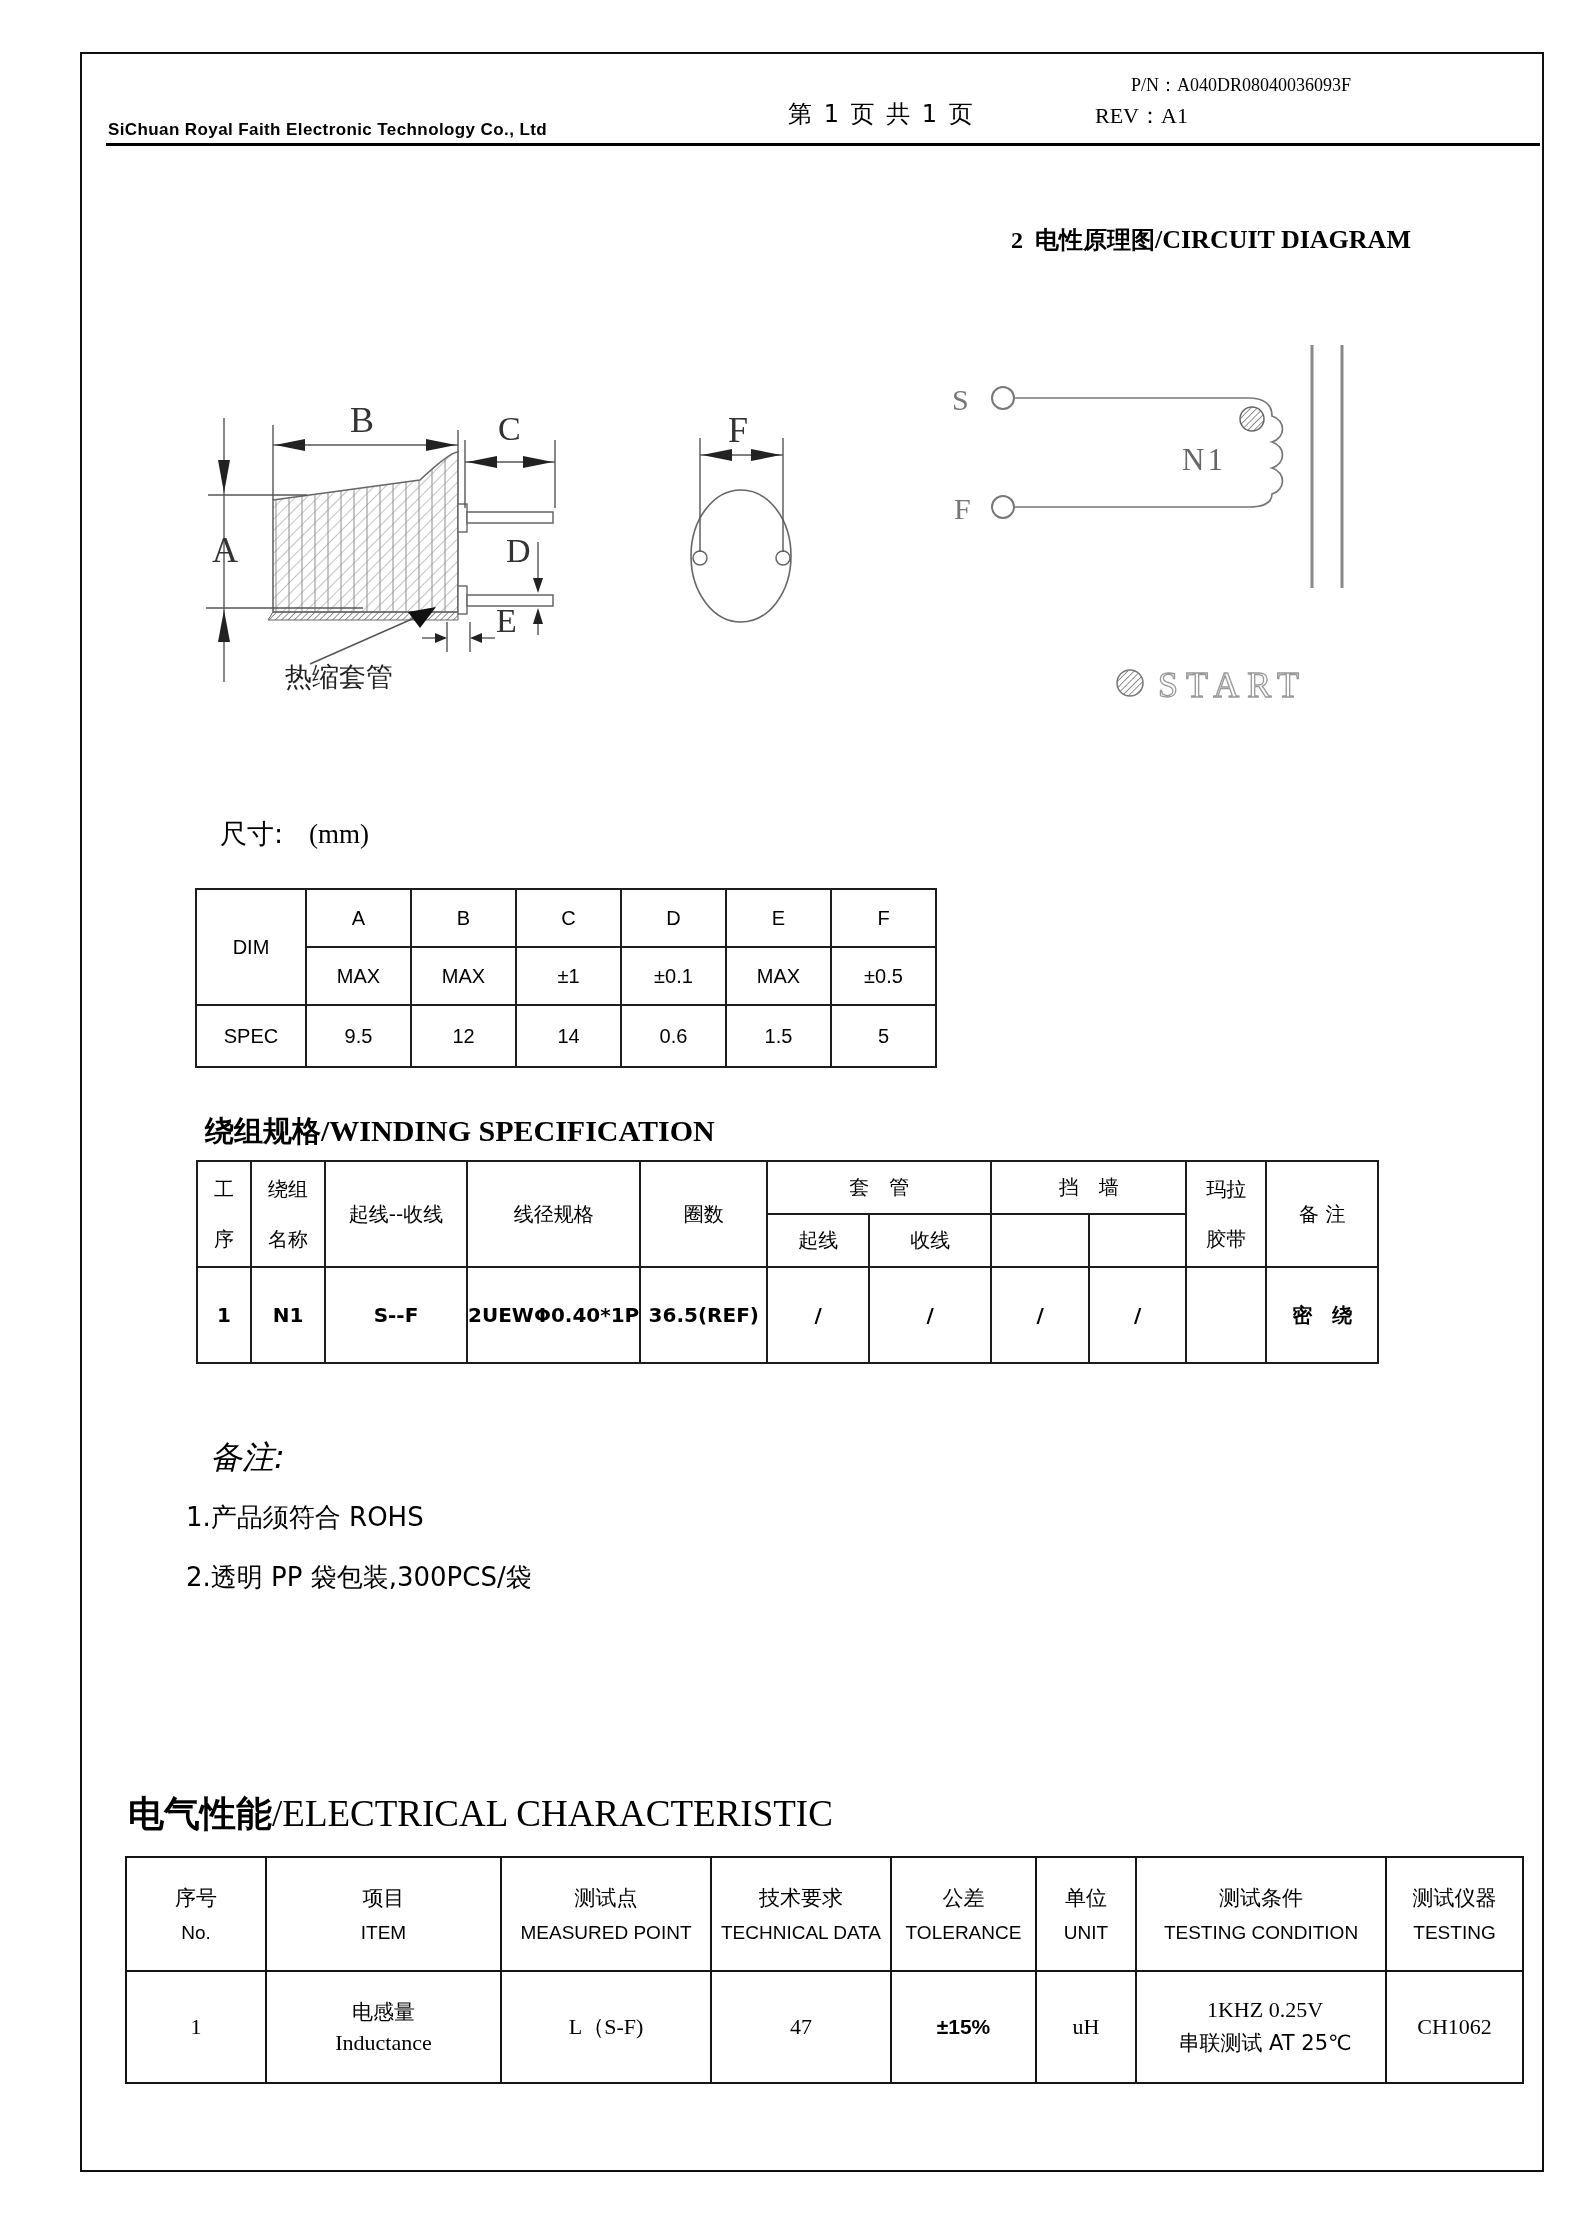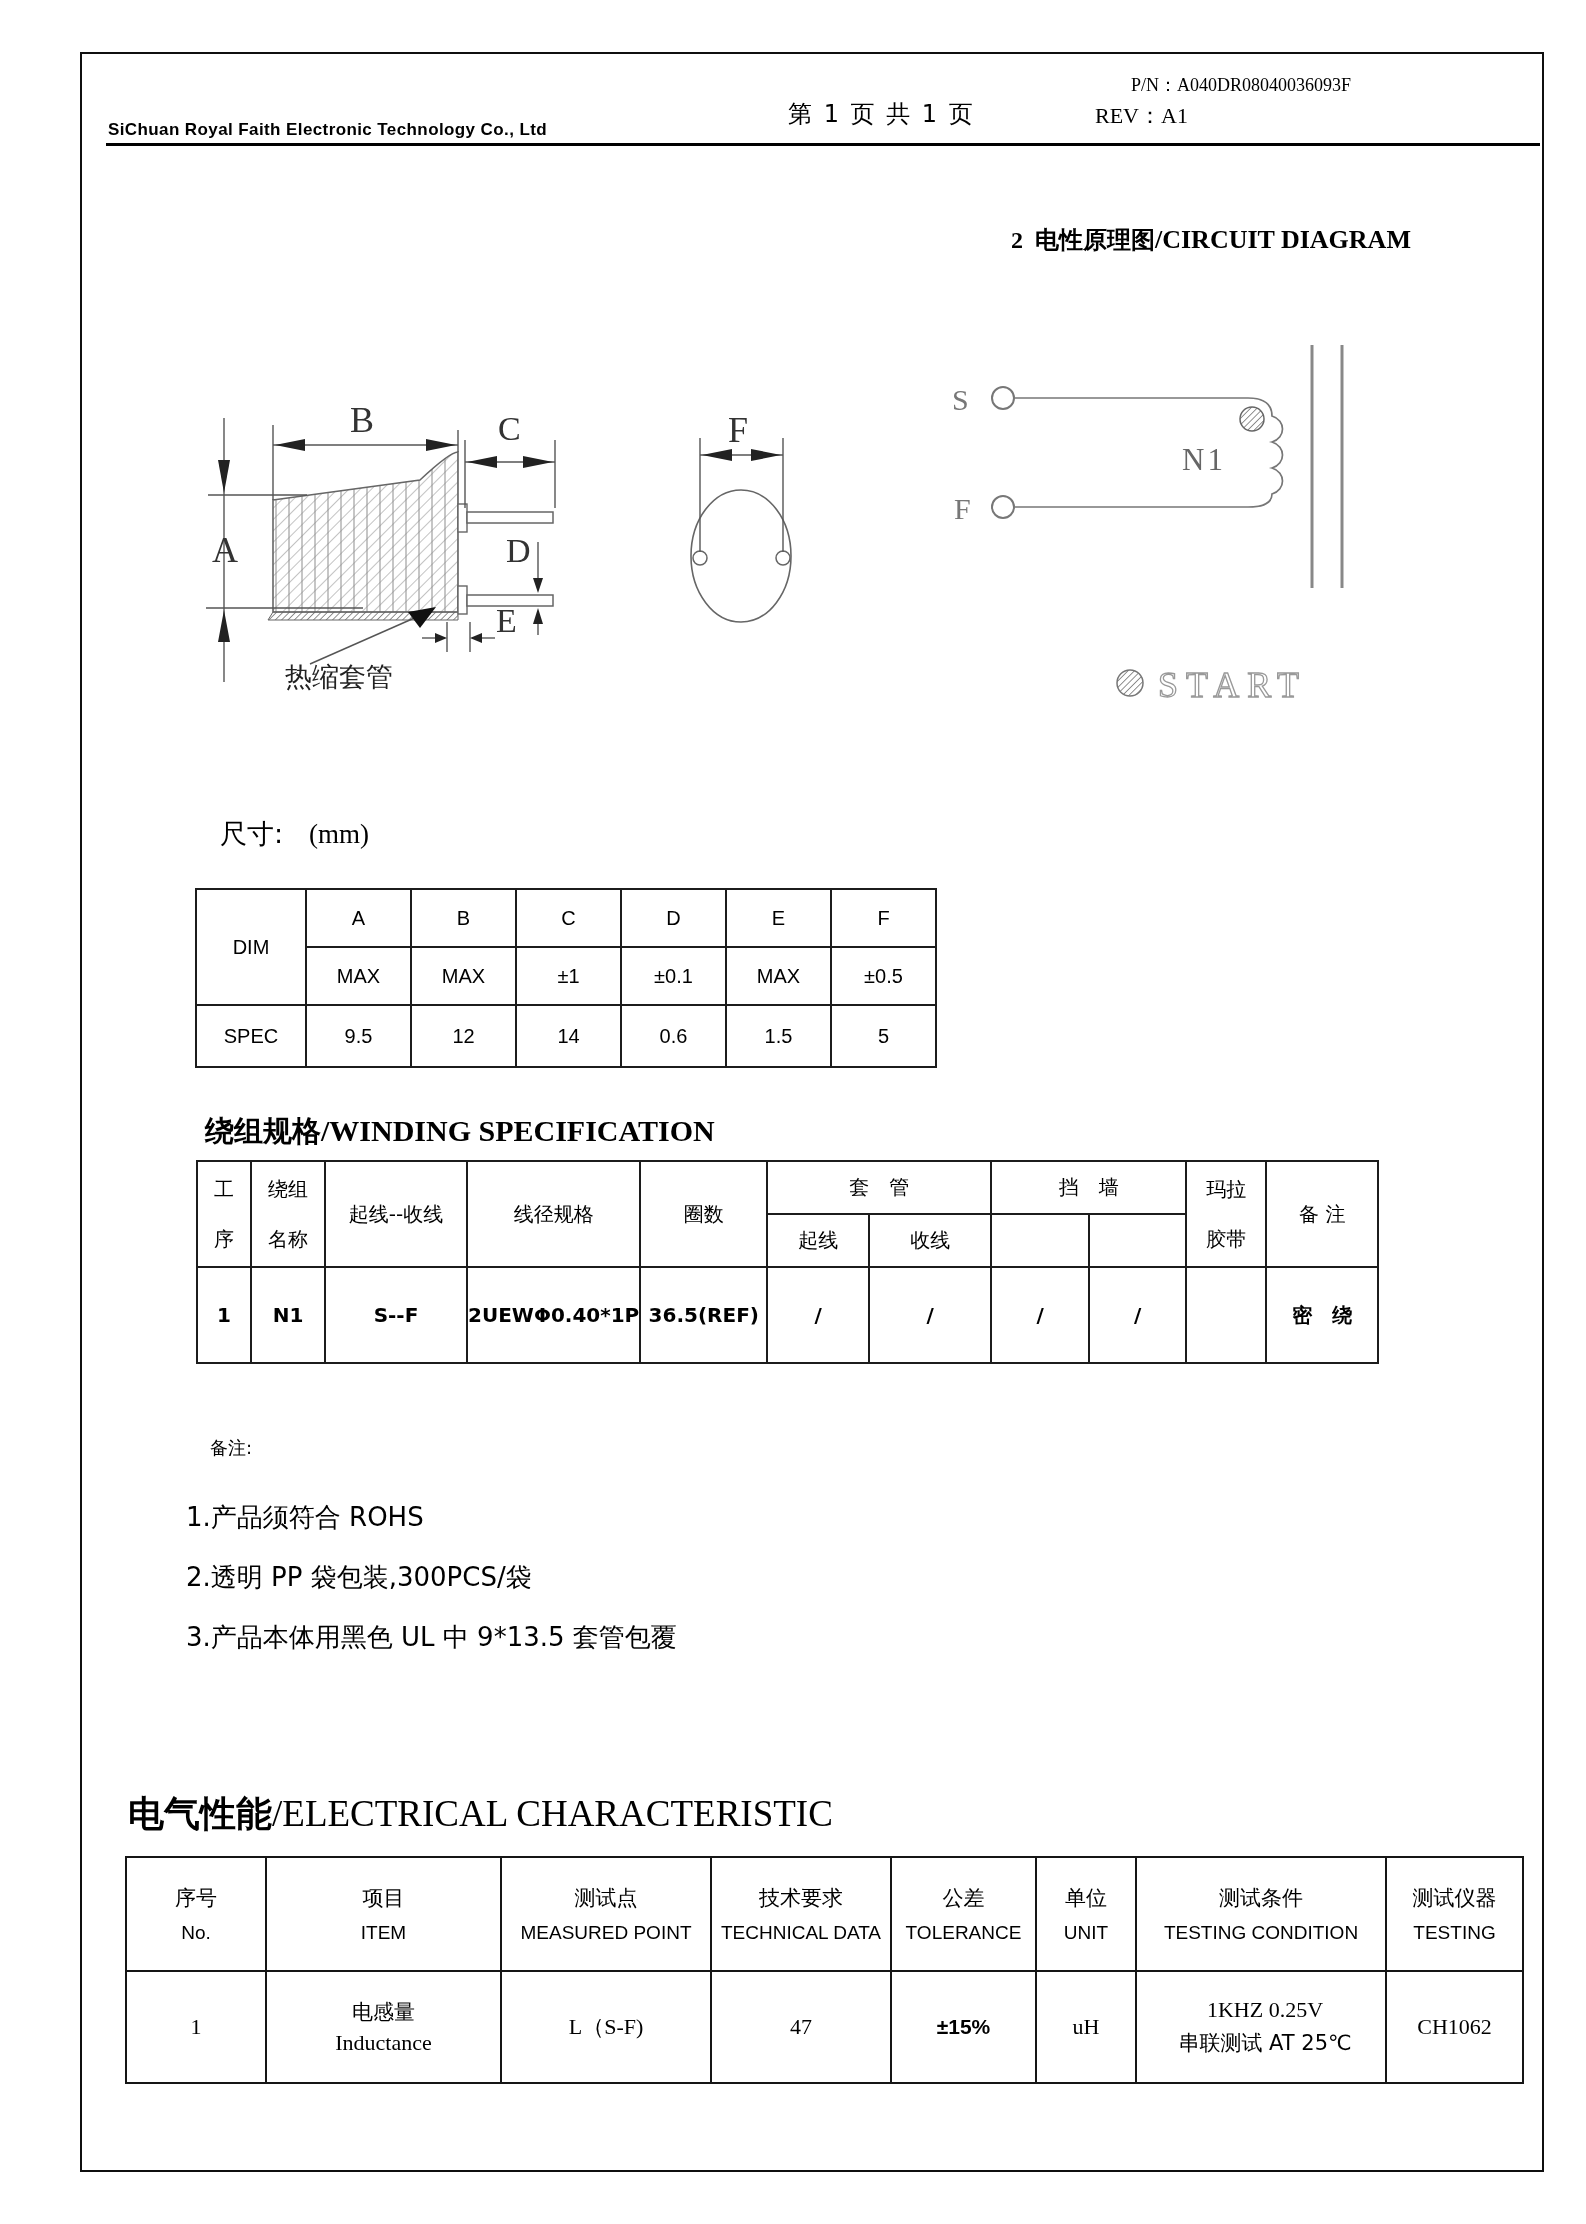--- a/index.html
+++ b/index.html
@@ -37,21 +37,21 @@
   
   #dim-table{left:195px;top:888px;}
   #dim-table td{font-family:"Liberation Sans","DejaVu Sans",sans-serif;font-size:20px;}
   
   #winding-title{left:205px;top:1112px;font-size:29px;font-weight:bold;white-space:nowrap;}
   #winding-title .en{font-size:30px;}
   #winding-table{left:196px;top:1160px;font-size:20px;}
   #winding-table .stack{display:flex;flex-direction:column;justify-content:space-around;height:100px;}
   #winding-table .data{font-weight:600;}
   
-  #notes-title{left:210px;top:1436px;font-size:18px;}
+  #notes-title{left:210px;top:1436px;font-size:32px;font-style:italic;}
   .note-item{left:186px;font-size:26px;white-space:nowrap;}
   
   #elec-title{left:128px;top:1790px;font-size:36px;white-space:nowrap;text-align:right;}
   #elec-title .cnpart{font-weight:bold;}
   #elec-title .en{font-family:"Liberation Serif",serif;font-size:37px;}
   #elec-table{left:125px;top:1856px;font-size:21px;}
   #elec-table td{border:2.4px solid #151515;}
   #elec-table .en{font-family:"Liberation Sans","DejaVu Sans",sans-serif;font-size:19px;}
   #elec-table .hcell{display:flex;flex-direction:column;justify-content:center;gap:10px;height:110px;}
   .serifval{font-family:"Liberation Serif","DejaVu Serif",serif;font-size:22px;}
@@ -290,21 +290,20 @@
       <td>/</td>
       <td></td>
       <td>密　绕</td>
     </tr>
   </tbody>
     </table>
 
   <div class="abs cn" id="notes-title">备注:</div>
   <div class="abs cn note-item" style="top:1500px">1.产品须符合 ROHS</div>
   <div class="abs cn note-item" style="top:1560px">2.透明 PP 袋包装,300PCS/袋</div>
-  <div class="abs cn note-item" style="top:1620px">3.产品本体用黑色 UL 中 9*13.5 套管包覆</div>
 
   <div class="abs" id="elec-title">
     <span class="cnpart cn">电气性能</span><span class="en">/ELECTRICAL CHARACTERISTIC</span>
   </div>
 
   <table class="abs" id="elec-table">
     <colgroup>
         <col style="width:140px">
         <col style="width:235px">
         <col style="width:210px">

